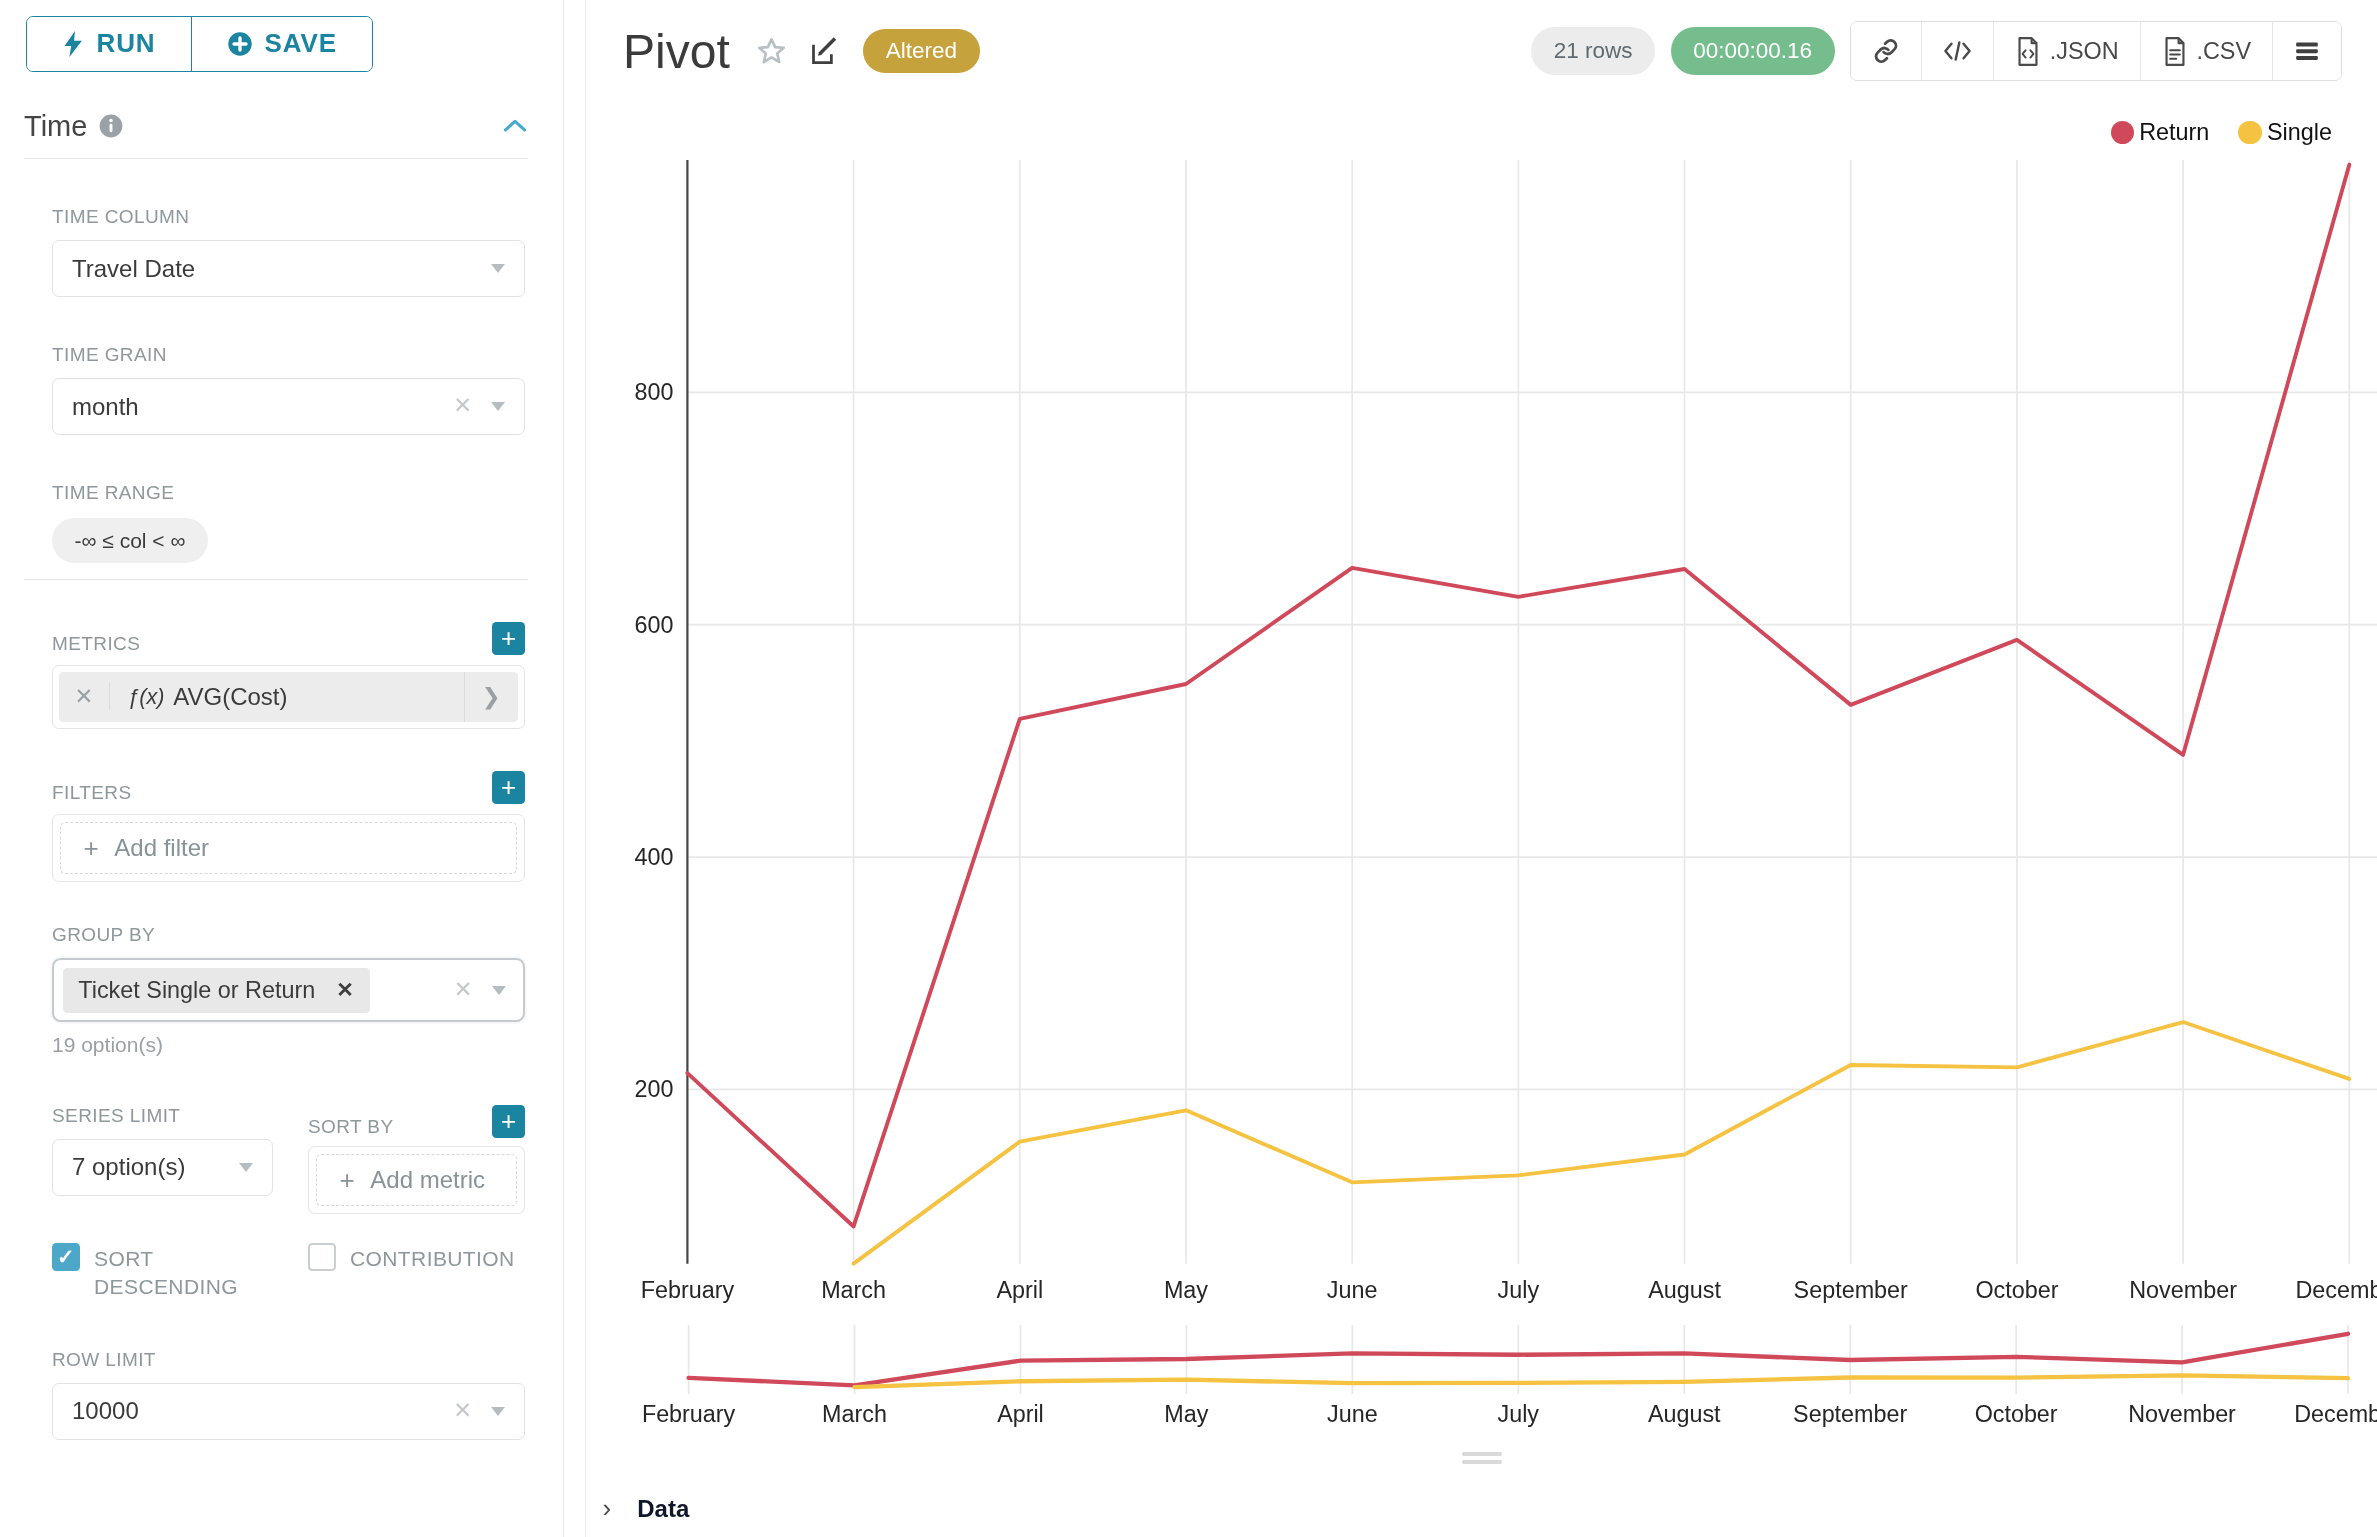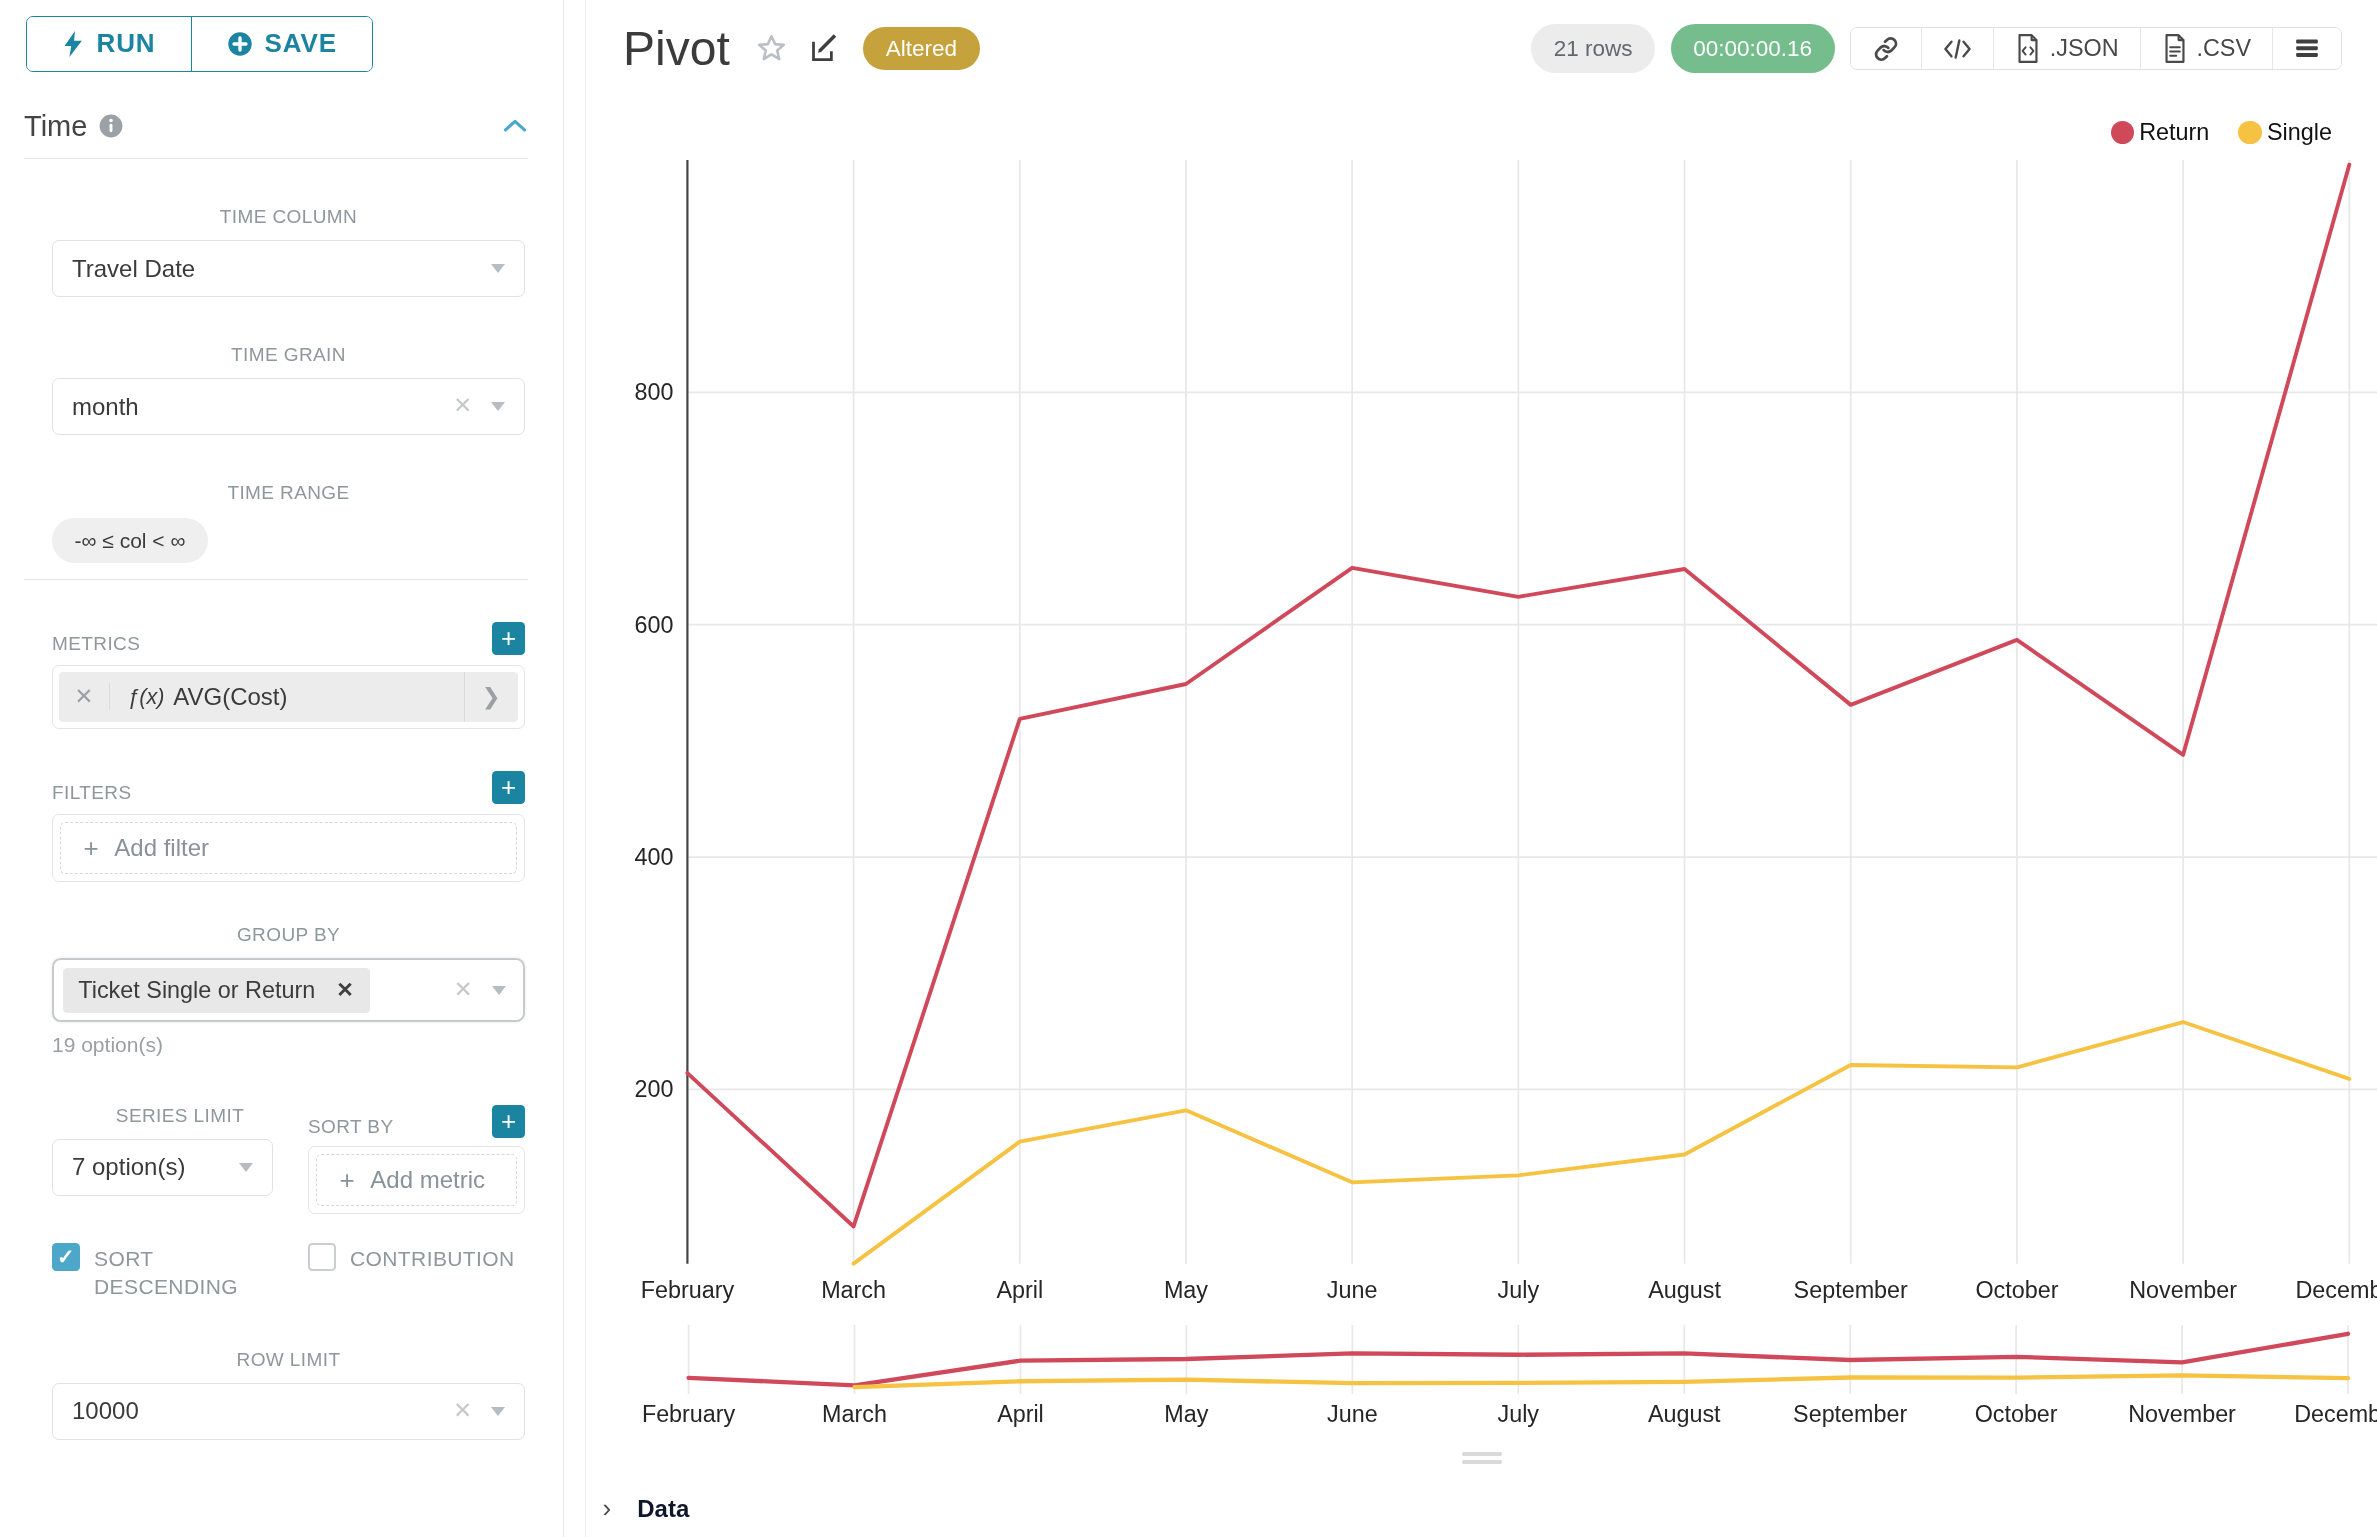--- a/index.html
+++ b/index.html
@@ -18,21 +18,21 @@
     background:#fff; border:none; color:#1b84a0; font-family:inherit;
     font-size:26px; font-weight:700; letter-spacing:0.9px; cursor:pointer; }
   .rsbtn.save { border-left:1.7px solid #1b84a0; }
 
   .section-header { display:flex; align-items:center; gap:12px; margin:38px 35px 0 24px; }
   .sh-title { font-size:29px; font-weight:500; color:#454545; }
   .sh-chevron { margin-left:auto; }
   .sidebar hr { border:none; border-top:1.7px solid #e6e6e6; margin:15.6px 35px 0 24px; }
 
   .group { margin:0 38px 0 52px; }
-  .ctl-label { margin-top:47px; font-size:19px; color:#8e979c; letter-spacing:0.4px;text-align:center; }
+  .ctl-label { margin-top:47px; font-size:19px; color:#8e979c; letter-spacing:0.4px; }
   .label-row { display:flex; align-items:flex-end; justify-content:space-between; margin-top:42px; }
   .label-row .ctl-label { margin-top:0; }
 
   .select { display:flex; align-items:center; margin-top:12px; height:57px;
     border:1.7px solid #e2e2e2; border-radius:7px; padding:0 19px; font-size:24px;
     color:#3b3b3b; background:#fff; cursor:pointer; }
   .select .right-icons { margin-left:auto; display:flex; align-items:center; gap:19px; }
   .caret { width:0; height:0; border-left:7.8px solid transparent; border-right:7.8px solid transparent;
     border-top:9.5px solid #b6bdc1; }
   .clear-x { font-size:22.5px; color:#c3c8cb; line-height:1; }
@@ -83,21 +83,21 @@
   .main { position:absolute; left:587px; top:0; width:1790px; height:1538px; background:#fff; overflow:hidden; }
   .chart-header { display:flex; align-items:center; padding:21px 35px 0 36px; }
   .chart-title { font-size:48px; font-weight:400; color:#3b3b3b; }
   .hdr-icon { margin-left:24px; cursor:pointer; display:flex; align-items:center; }
   .badge { margin-left:22.5px; background:#c6a23c; color:#fff; font-size:22.5px;
     border-radius:865px; padding:8.7px 22.5px; }
   .hdr-right { margin-left:auto; display:flex; align-items:center; gap:15.6px; }
   .pill { background:#ececec; color:#5f6a6e; font-size:22.5px; border-radius:865px; padding:11.3px 22.5px; }
   .pill.timer { background:#76bd8d; color:#fff; }
   .btn-group { display:flex; align-items:stretch; border:1.7px solid #e0e0e0; border-radius:7px;
-    overflow:hidden; height:43px; background:#fff; }
+    overflow:hidden; height:60px; background:#fff; }
   .bg-btn { display:flex; align-items:center; gap:8.7px; padding:0 21px; background:#fff;
     border:none; border-left:1.7px solid #e6e6e6; font-family:inherit; font-size:23.4px;
     color:#484848; cursor:pointer; }
   .bg-btn:first-child { border-left:none; }
 
   .legend { position:absolute; top:119px; right:45px; display:flex; gap:29px; }
   .legend-item { display:flex; align-items:center; gap:5.2px; font-size:23.4px; color:#111; cursor:pointer; }
   .legend-item .dot { width:23.4px; height:23.4px; border-radius:50%; }
 
   #main-chart { position:absolute; left:0; top:121px; width:1790px; height:1212px; }

